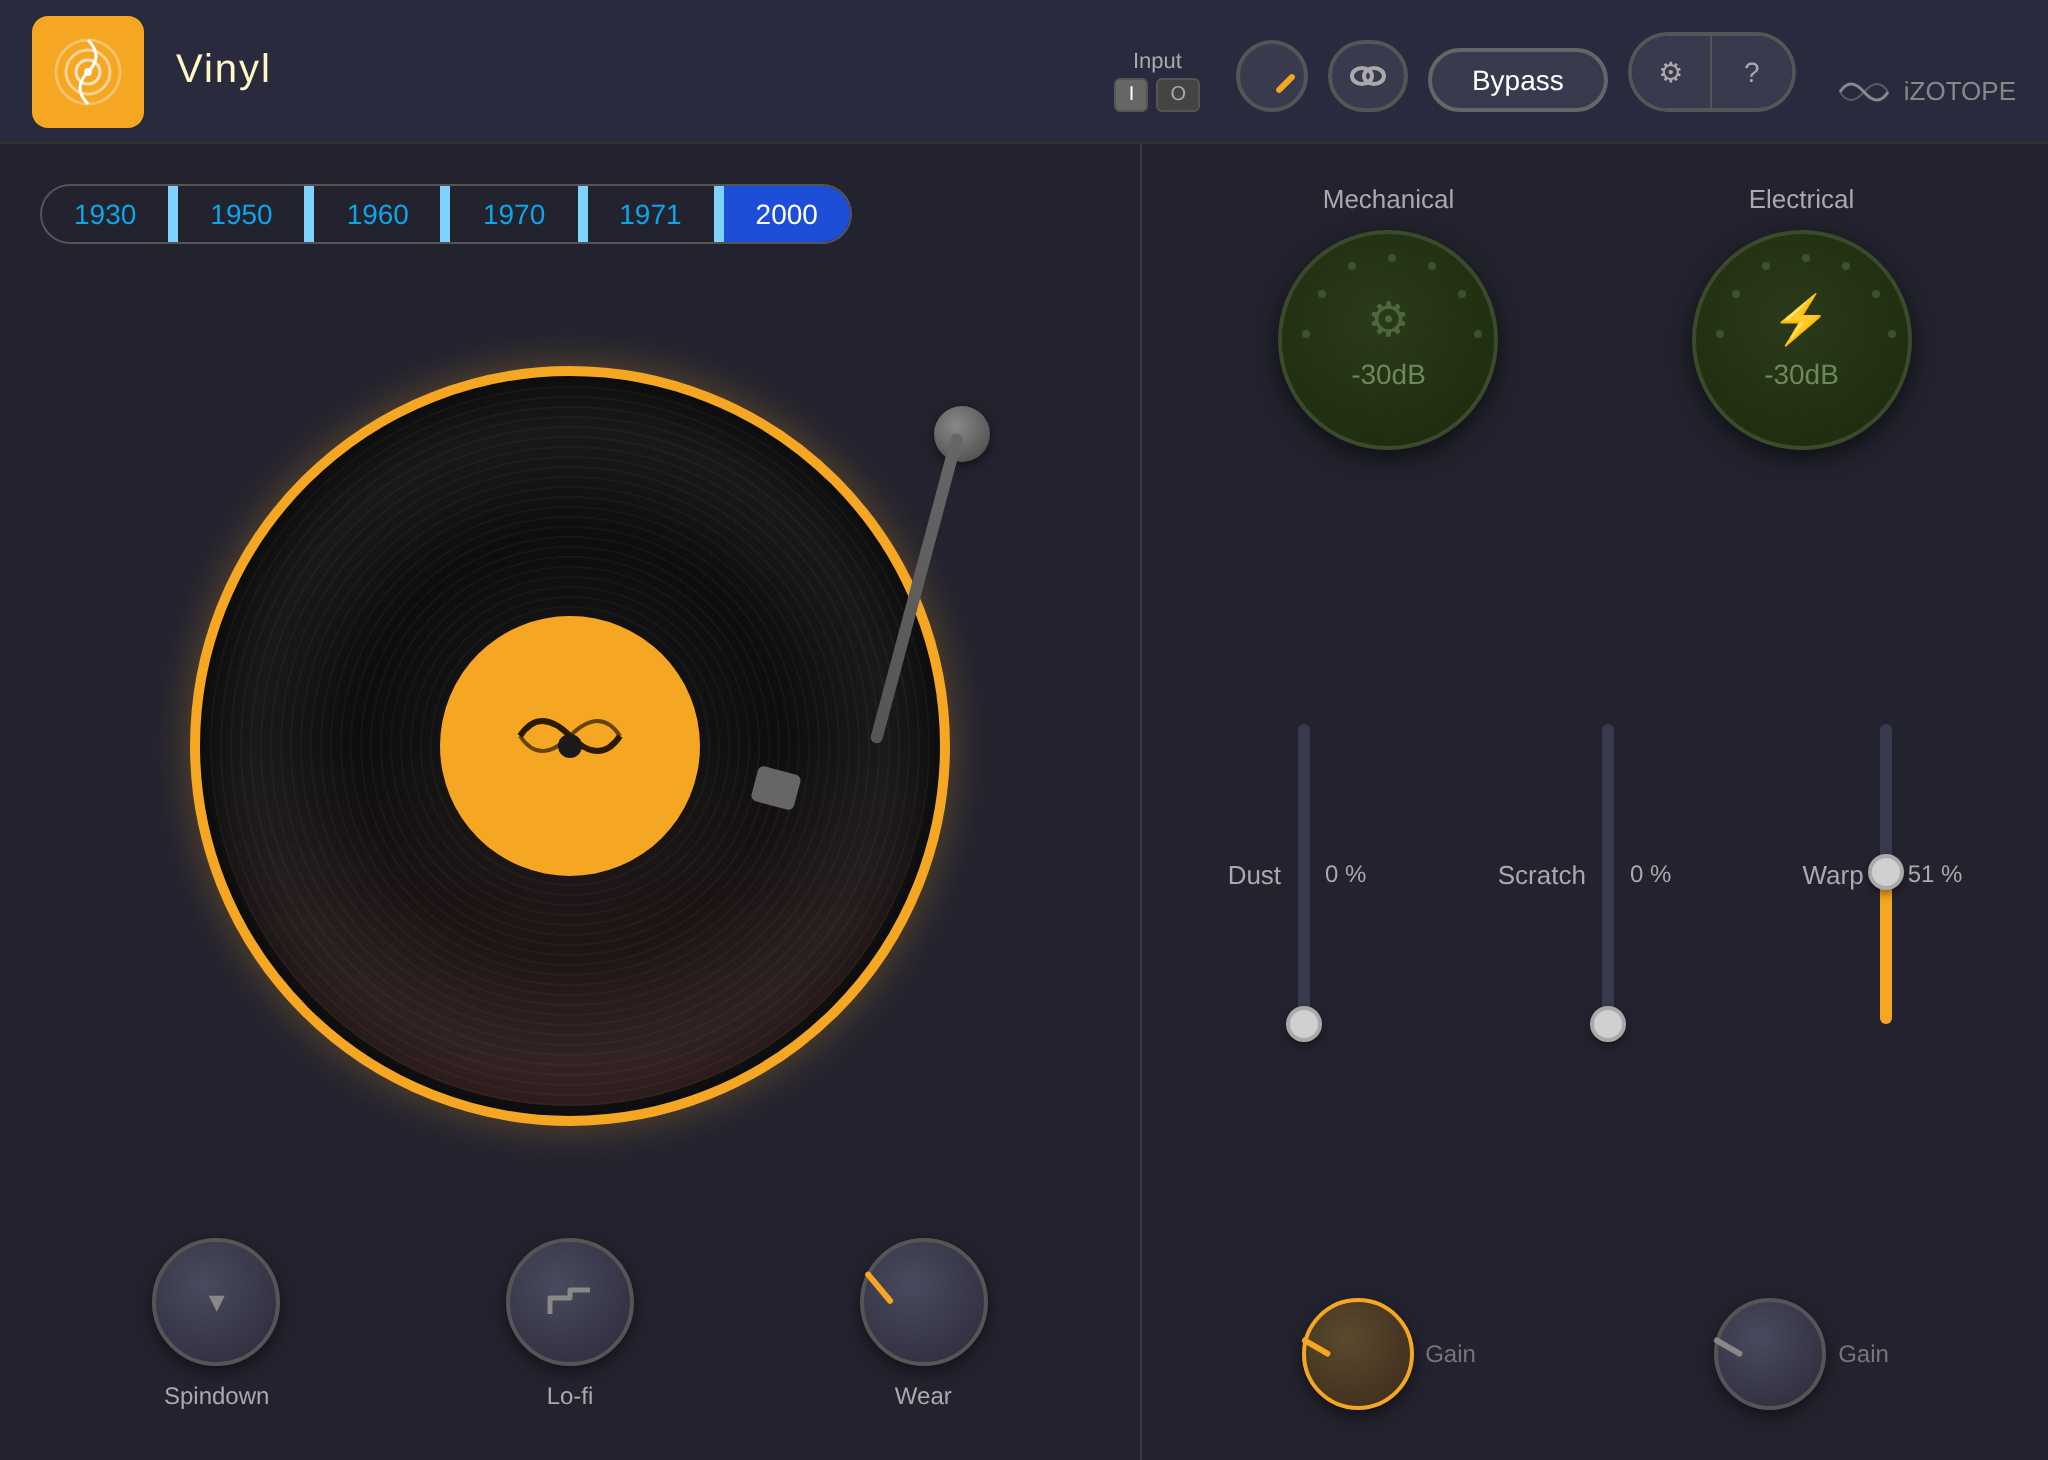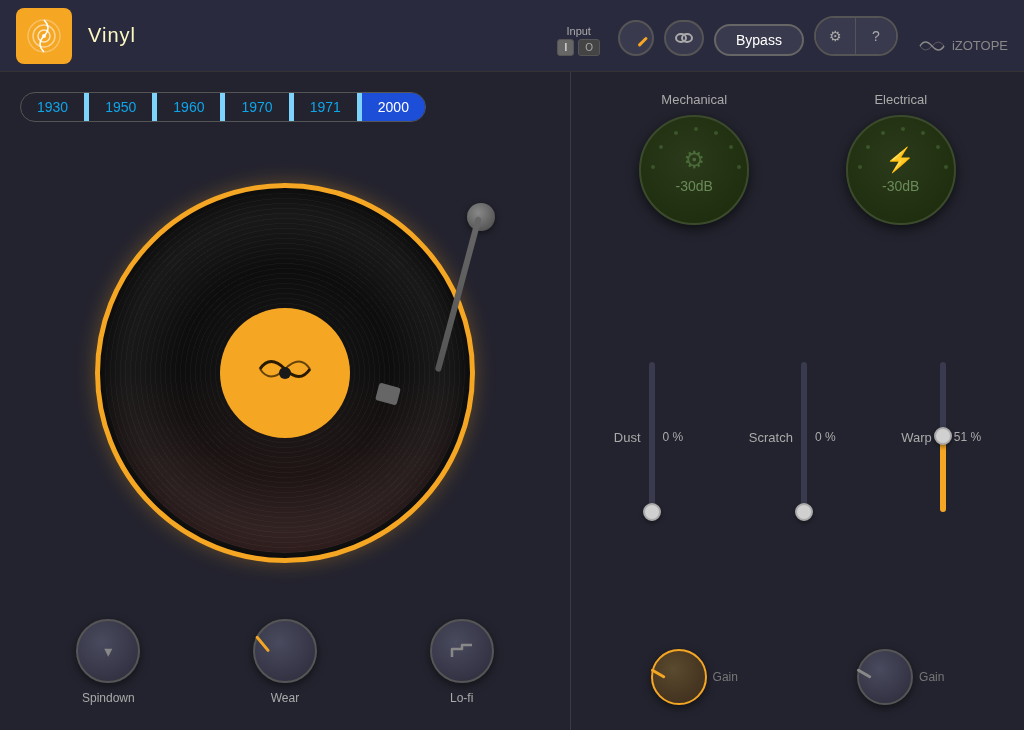--- a/index.html
+++ b/index.html
@@ -626,32 +626,32 @@
 
       <div class="control-knob-group">
         <div class="control-knob">
           <span class="knob-icon">▾</span>
         </div>
         <span class="control-knob-label">Spindown</span>
       </div>
 
       <div class="control-knob-group">
         <div class="control-knob">
-          <div class="knob-needle" style="transform: rotate(230deg); left: 14px; top: calc(50% - 1.5px);"></div>
-        </div>
-        <span class="control-knob-label">Wear</span>
-      </div>
-
-      <div class="control-knob-group">
-        <div class="control-knob">
           <svg width="28" height="20" viewBox="0 0 28 20">
             <path d="M4 16 L4 8 L14 8 L14 4 L24 4" stroke="#888" stroke-width="2.5" fill="none" stroke-linejoin="round"></path>
           </svg>
         </div>
         <span class="control-knob-label">Lo-fi</span>
+      </div>
+
+      <div class="control-knob-group">
+        <div class="control-knob">
+          <div class="knob-needle" style="transform: rotate(230deg); left: 14px; top: calc(50% - 1.5px);"></div>
+        </div>
+        <span class="control-knob-label">Wear</span>
       </div>
     </div>
   </div>
 
   <div class="panel-divider"></div>
 
   <div class="right-panel">
 
     <div class="noise-row">
       <div class="noise-group">

